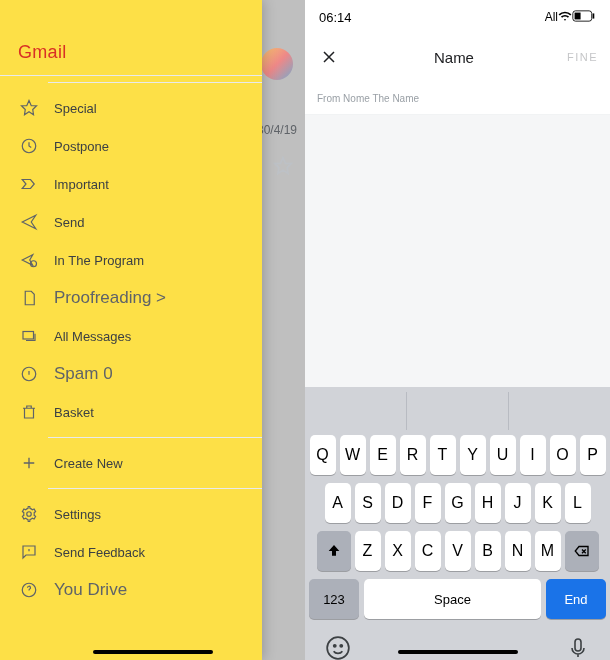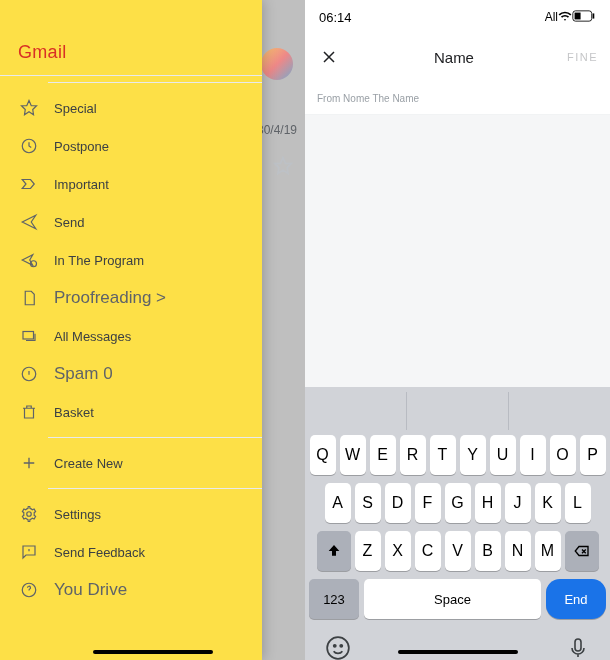--- a/index.html
+++ b/index.html
@@ -42,21 +42,21 @@
 .suggest-row div { flex:1; border-right:1px solid #b8bbc2; }
 .suggest-row div:last-child { border:none; }
 .key-row { display:flex; justify-content:center; gap:4px; padding:0 4px; margin-bottom:8px; }
 .key { background:#fff; border-radius:5px; height:40px; width:26px; display:flex; align-items:center; justify-content:center; font-size:16px; color:#000; box-shadow:0 1px 0 rgba(0,0,0,0.25); }
 .key.fn { background:#acb0b9; }
 .key.shift { width:34px; }
 .key.bksp { width:34px; }
 .bottom-row { display:flex; gap:5px; padding:0 4px 6px; }
 .key.num { width:50px; background:#acb0b9; font-size:13px; }
 .key.space { flex:1; font-size:13px; }
-.key.end { width:60px; background:#1a73e8; color:#fff; font-size:13px;border-radius:14px; }
+.key.end { width:60px; background:#1a73e8; color:#fff; font-size:13px; }
 .kb-footer { height:50px; display:flex; align-items:center; justify-content:space-between; padding:0 20px; }
 </style>
 </head>
 <body>
 
 <div class="root">
 
   <div class="left-pane">
     <div class="left-bg">
       <div class="avatar"></div>

